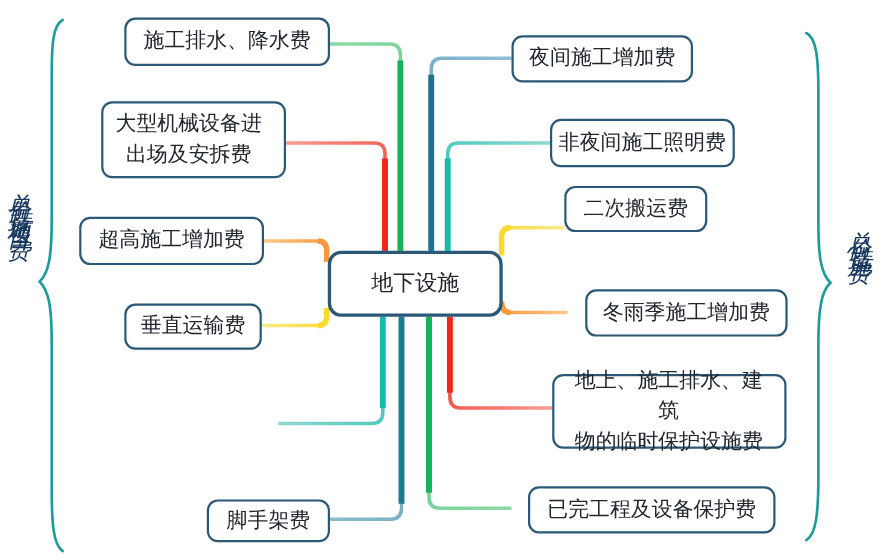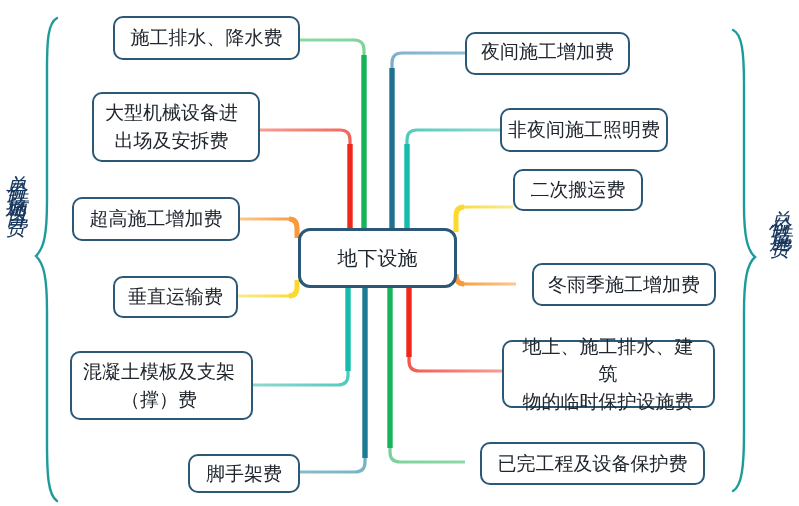--- a/index.html
+++ b/index.html
@@ -145,24 +145,20 @@
   <div class="node left-align" style="left:92px;top:92px;width:168px;height:70px;">
     <span>大型机械设备进
 出场及安拆费</span>
   </div>
   <div class="node" style="left:72px;top:197px;width:168px;height:44px;">
     <span>超高施工增加费</span>
   </div>
   <div class="node" style="left:113px;top:276px;width:125px;height:42px;">
     <span>垂直运输费</span>
   </div>
-  <div class="node left-align" style="left:70px;top:351px;width:183px;height:69px;">
-    <span>混凝土模板及支架
-（撑）费</span>
-  </div>
   <div class="node" style="left:188px;top:454px;width:112px;height:39px;text-align:right;">
     <span>脚手架费</span>
   </div>
 
   <div class="node" style="left:465px;top:32px;width:165px;height:43px;font-family:Liberation Mono, monospace;">
     <span>夜间施工增加费</span>
   </div>
   <div class="node" style="left:500px;top:108px;width:168px;height:44px;">
     <span>非夜间施工照明费</span>
   </div>

